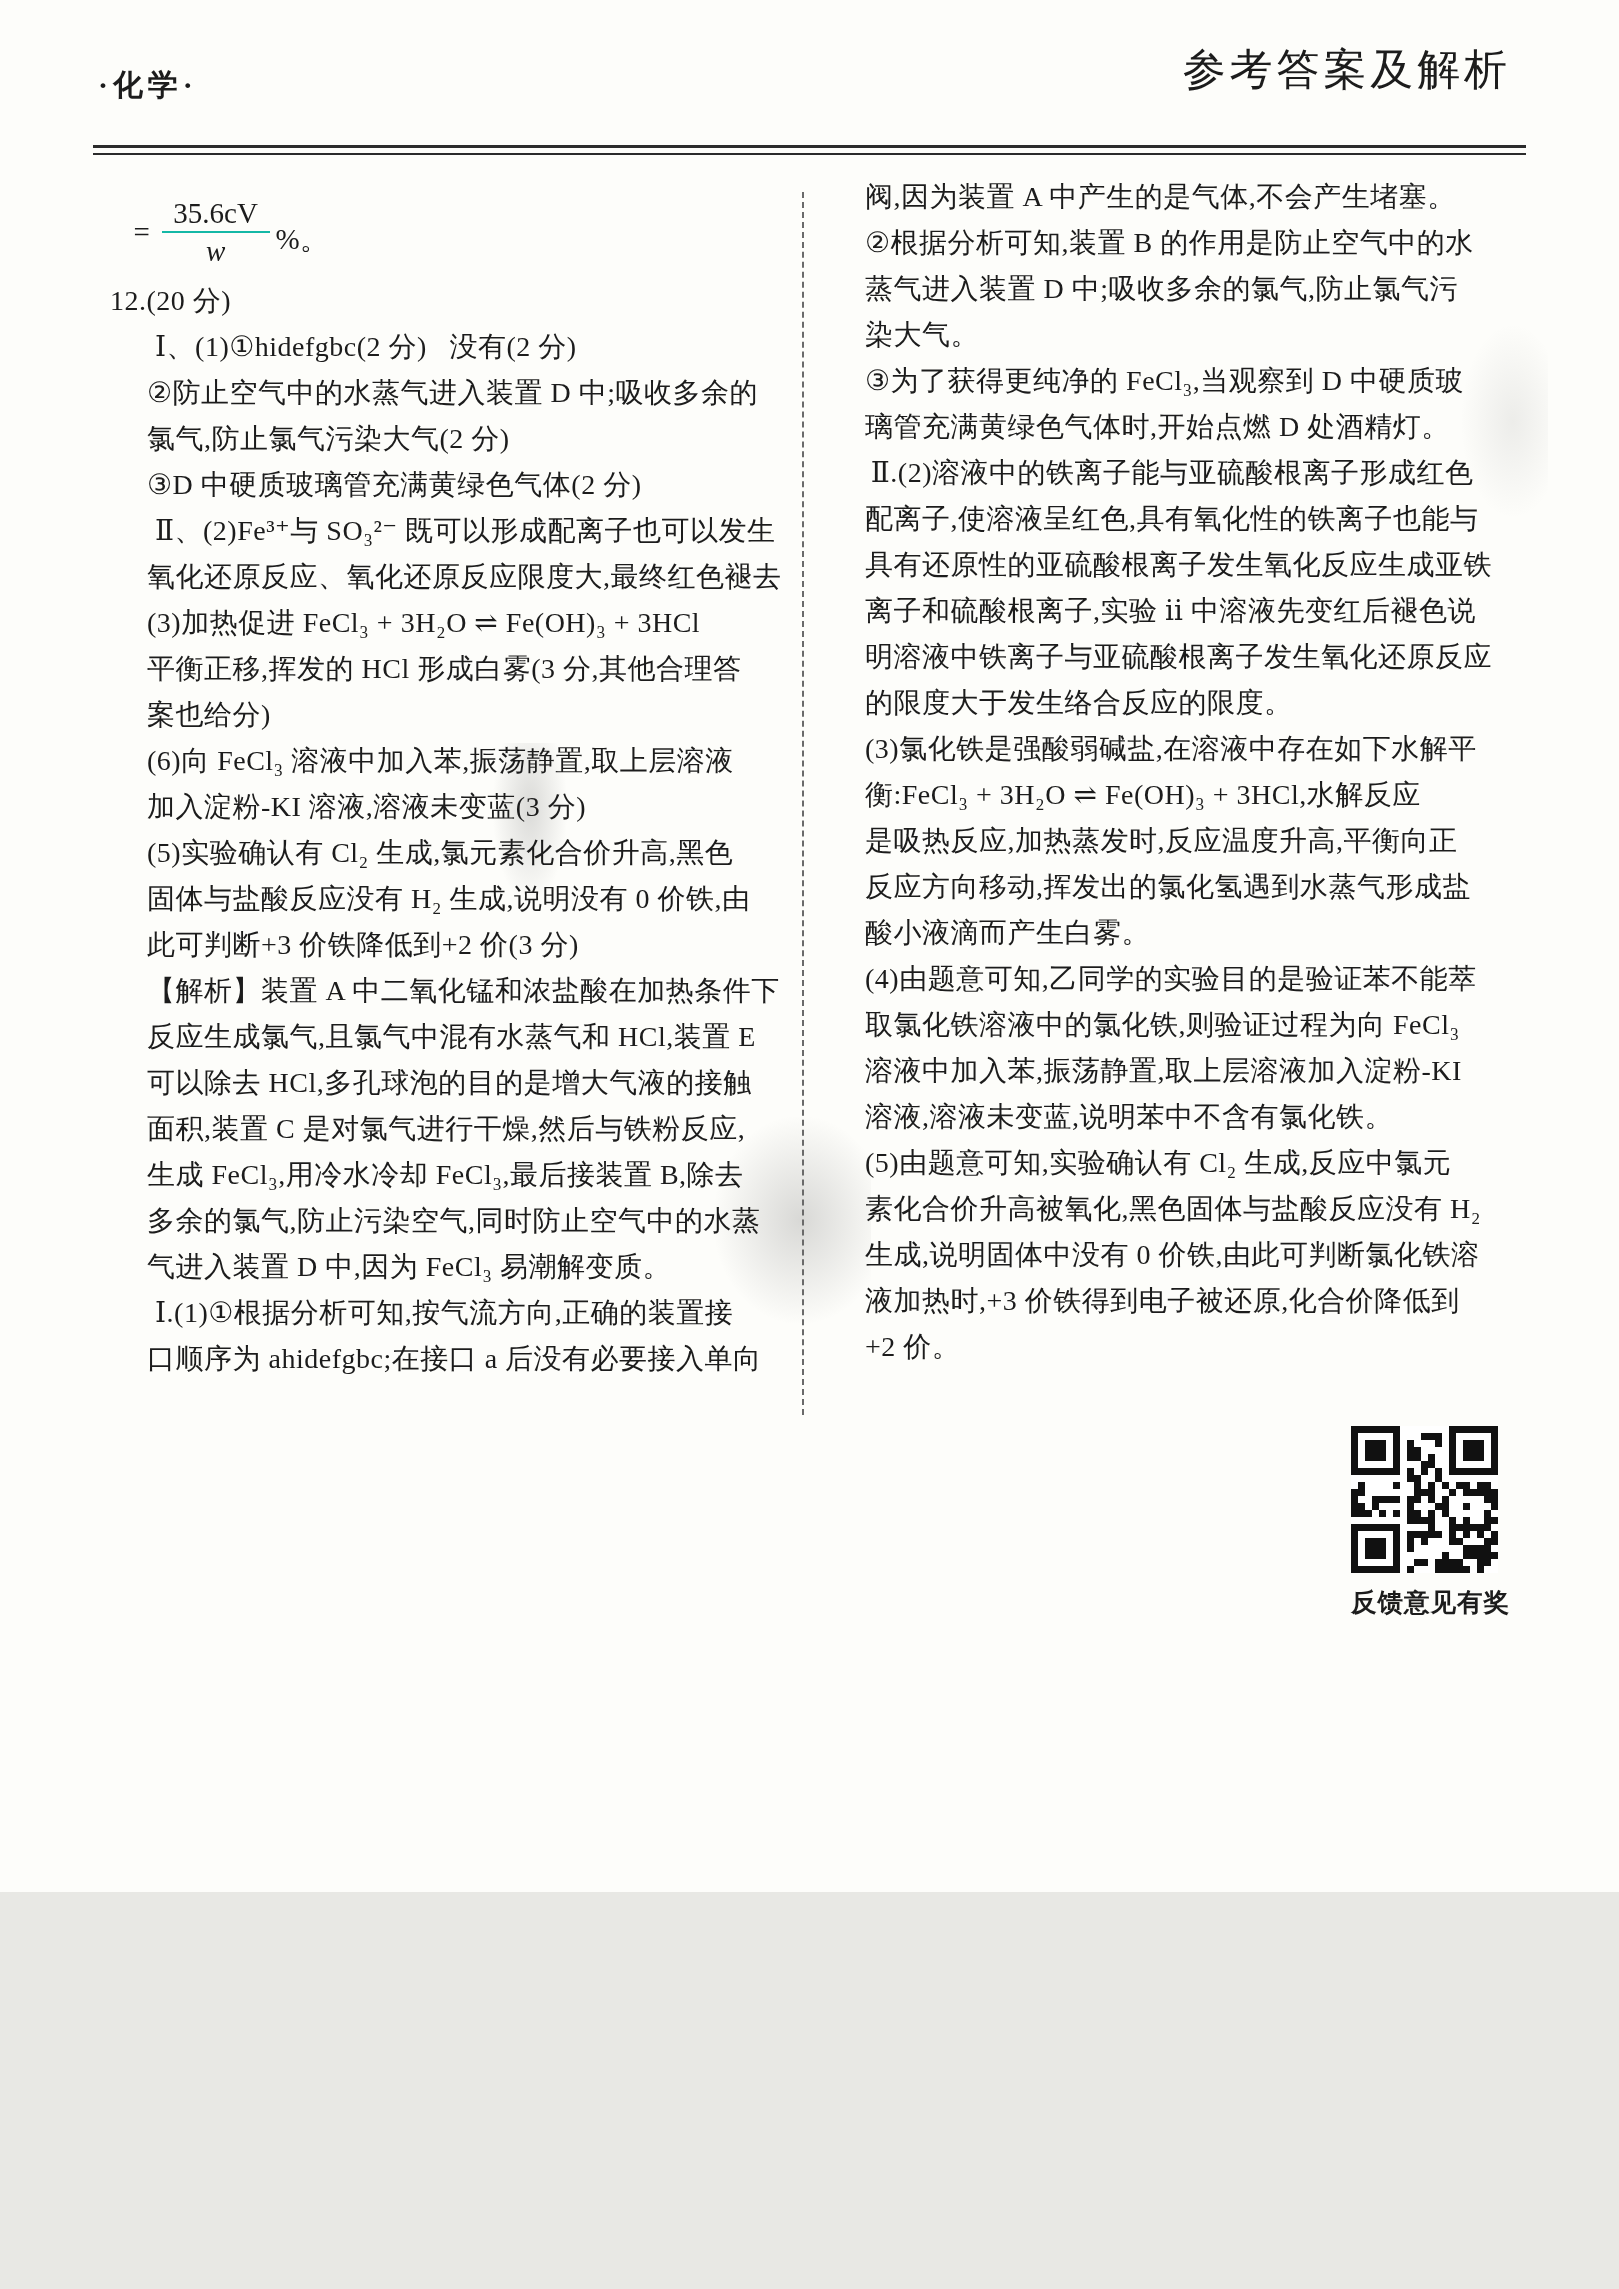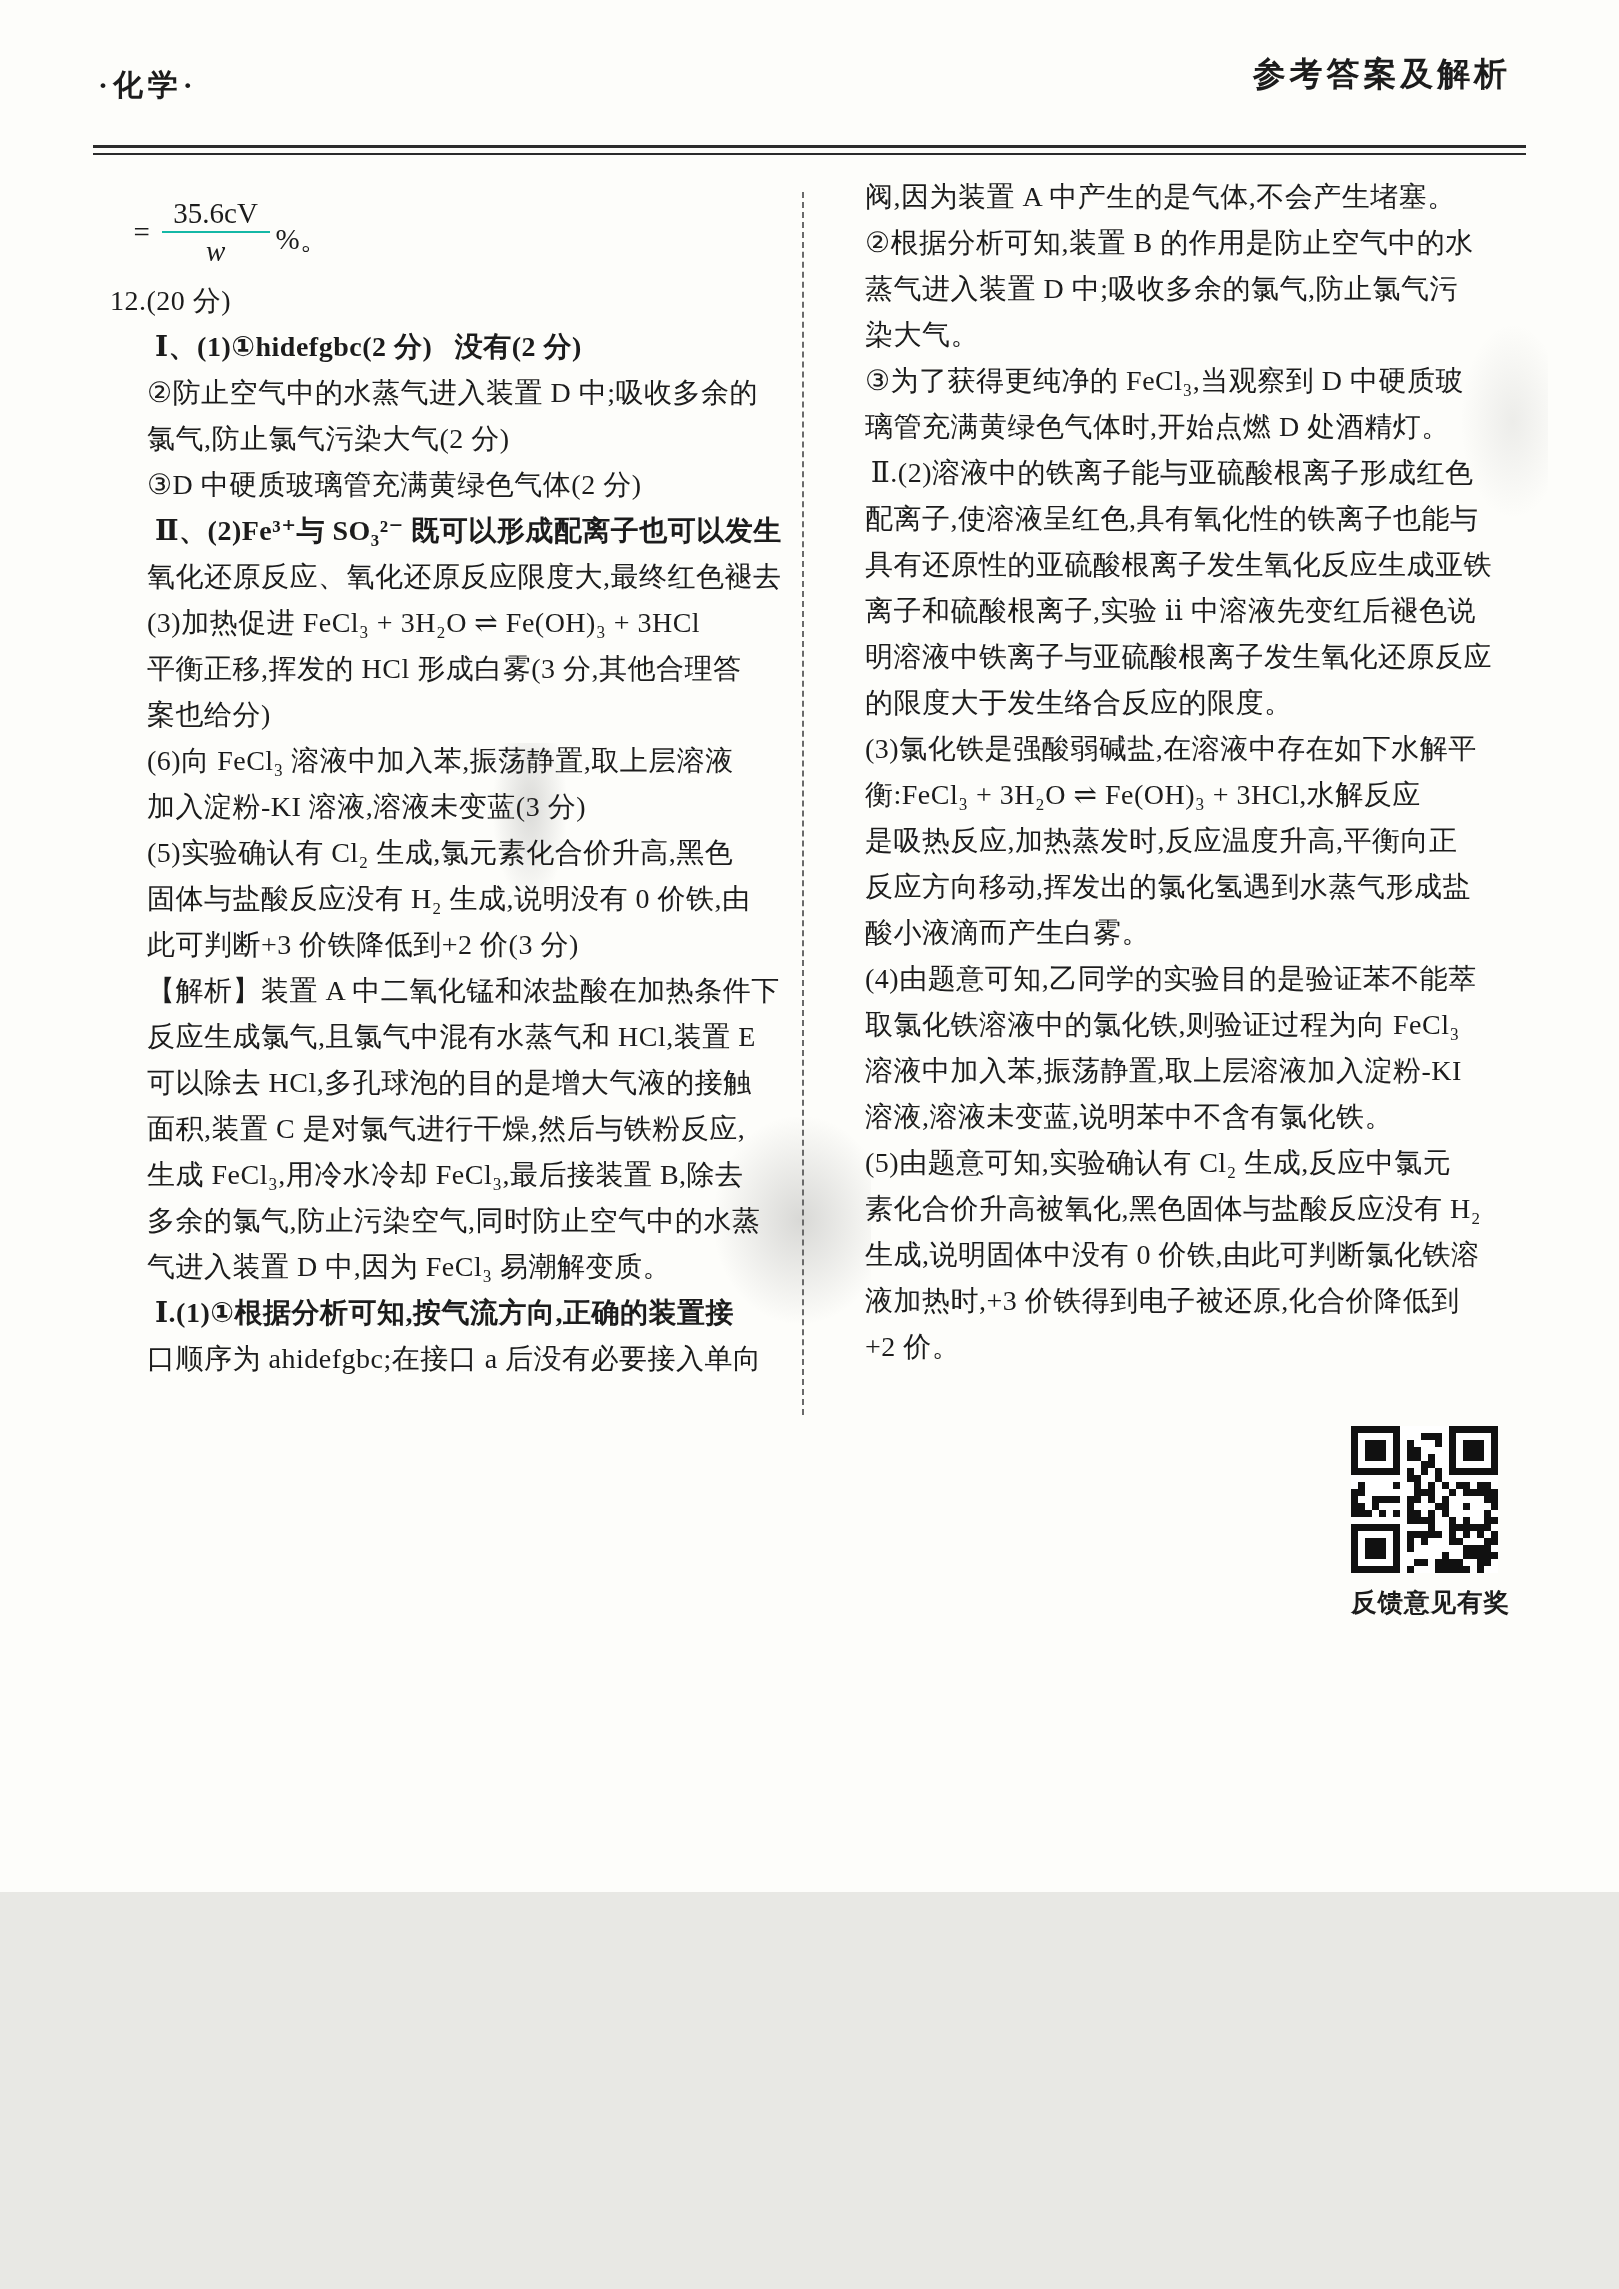--- a/index.html
+++ b/index.html
@@ -11,42 +11,42 @@
     overflow:hidden;
     font-family:"Liberation Serif","DejaVu Serif","DejaVu Sans",serif;
     color:#1c1c1c;
   }
   
   .hdr-subject{
     position:absolute;left:98px;top:65px;
     font-size:30px;font-weight:700;letter-spacing:4.9px;
   }
   .hdr-title{
-    position:absolute;right:108px;top:52px;
-    font-size:33px;font-weight:700;letter-spacing:3.9px;
+    position:absolute;right:108px;top:41px;
+    font-size:43px;font-weight:400;letter-spacing:3.9px;
   }
   .rule{position:absolute;left:93px;width:1433px;background:#2b2b2b;}
   .rule.r1{top:145px;height:2.9px;}
   .rule.r2{top:153px;height:2px;}
   
   .col-divider{
     position:absolute;left:802px;top:192px;height:1223px;
     width:0;border-left:2px dashed #6a6a6a;
   }
   
   .col{position:absolute;}
   .col-left{left:108px;top:186px;width:694px;}
   .col-right{left:863px;top:174px;width:670px;}
   .ln{
     font-size:28px;line-height:46px;height:46px;
     white-space:pre;letter-spacing:0.5px;
   }
   .col-left .ln{padding-left:39px;}
   .col-left .ln.flush{padding-left:2px;}
-  .col-left .ln.rn{padding-left:47px;font-weight:bold;}
+  .col-left .ln.rn{padding-left:47px;}
   .col-right .ln{padding-left:2px;}
   .col-right .ln.rn{padding-left:7.8px;}
   
   .formula{
     display:flex;align-items:center;height:92px;
     padding-left:25.5px;font-size:29px;
   }
   .formula .eq{margin-right:7.8px;}
   .frac{display:inline-flex;flex-direction:column;align-items:center;margin:0 3.9px;}
   .frac .num{border-bottom:2px solid #14b8a6;padding:0 11.8px 2.9px;line-height:1.05;}

